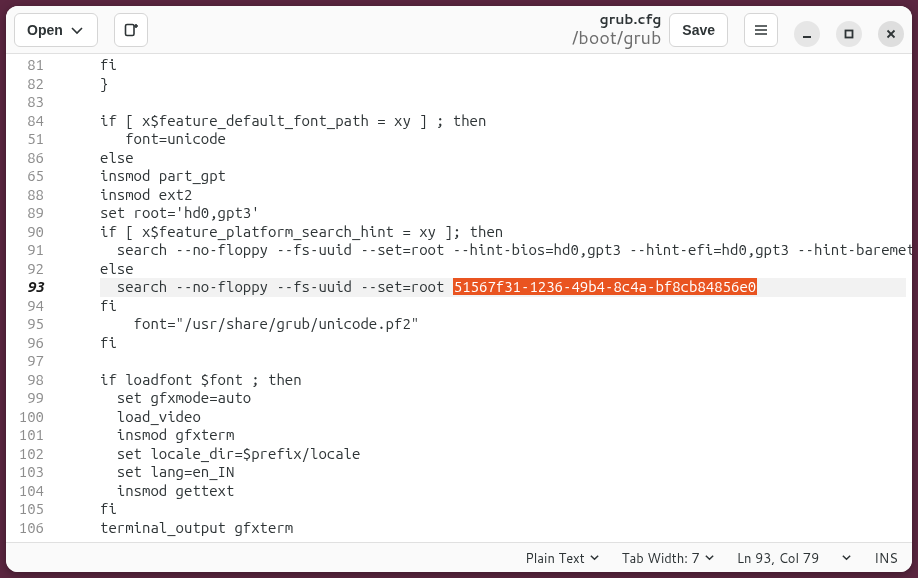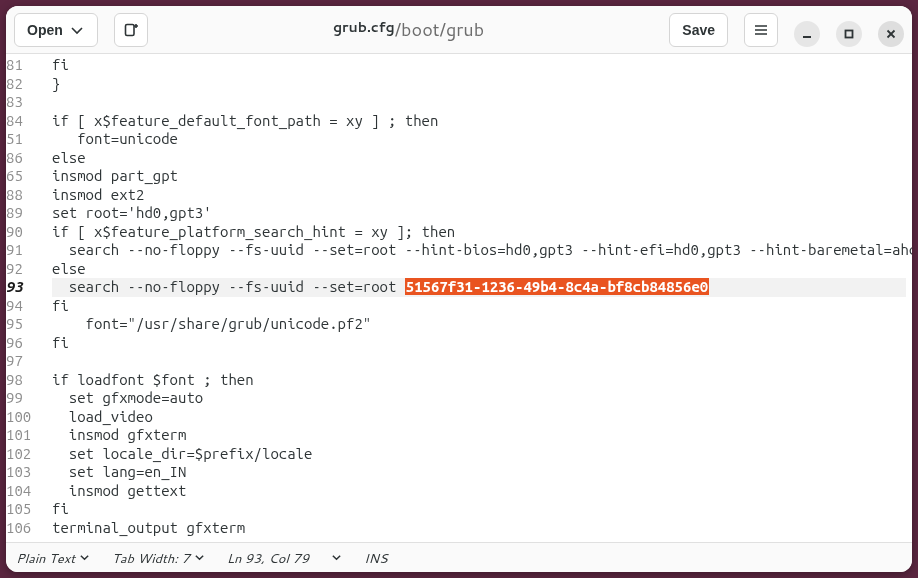--- a/index.html
+++ b/index.html
@@ -22,21 +22,21 @@
   
   .headerbar {
     height: 48px;
     background: #fafafa;
     border-bottom: 1px solid #e0e0e0;
     display: flex; align-items: center;
     padding: 0 8px;
     gap: 8px;
   }
   .hb-left, .hb-right { display: flex; align-items: flex-end; gap: 16px; }
-  .hb-center { flex: 1; display: flex; flex-direction: row; align-items: flex-start; justify-content: center; line-height: 1.15; }
+  .hb-center { flex: 1; display: flex; flex-direction: column; align-items: flex-end; justify-content: center; line-height: 1.15; }
   .hb-title { font-weight: 700; font-size: 14px; color: #2e3436; }
   .hb-subtitle { font-size: 18px; color: #6d6d6d; }
   .btn {
     height: 34px;
     background: #fff;
     border: 1px solid #d5d5d5;
     border-radius: 6px;
     display: inline-flex; align-items: center; justify-content: center;
     padding: 0 12px;
     font-size: 14px; font-weight: 600; color: #2e3436;
@@ -59,54 +59,54 @@
     flex: 1;
     display: flex;
     overflow: hidden;
     font-family: "Ubuntu Mono", "DejaVu Sans Mono", Menlo, Consolas, monospace;
     font-size: 15px;
     line-height: 18.5px;
     background: #fff;
   }
   .gutter {
     width: 44px;
+    text-align: right;
     color: #8d8d8d;
     padding: 2px 6px 2px 0;
     user-select: none;
     background: #fff;
   }
   .gutter div { height: 18.5px; }
   .gutter .current { color: #1a1a1a; font-weight: 700; font-style: italic; }
   .code {
     flex: 1;
     padding: 2px 6px 2px 2px;
     white-space: pre;
     position: relative;
     overflow: hidden;
+    margin-left: 48px;
   }
   .code .row { height: 18.5px; }
   .code .row.current { background: #f2f2f2; }
   .hl-search {
     background: #e95420;
     color: #fff;
     padding: 0 1px;
-    font-weight: bold;
   }
   
   .statusbar {
     height: 30px;
     border-top: 1px solid #e0e0e0;
     background: #fafafa;
     display: flex; align-items: center;
-    justify-content: flex-start;
+    justify-content: flex-end;
     gap: 22px;
     padding: 0 14px 0 10px;
     font-size: 13px;
     color: #2e3436;
-    font-style: italic;
   }
   .sb-item { display: inline-flex; align-items: center; gap: 4px; cursor: pointer; }
   .sb-item svg { width: 11px; height: 11px; stroke: #2e3436; stroke-width: 1.6; fill: none; }
   .sb-item.nohover { cursor: default; }
 </style>
 </head>
 <body>
 
 <div class="window">
 

